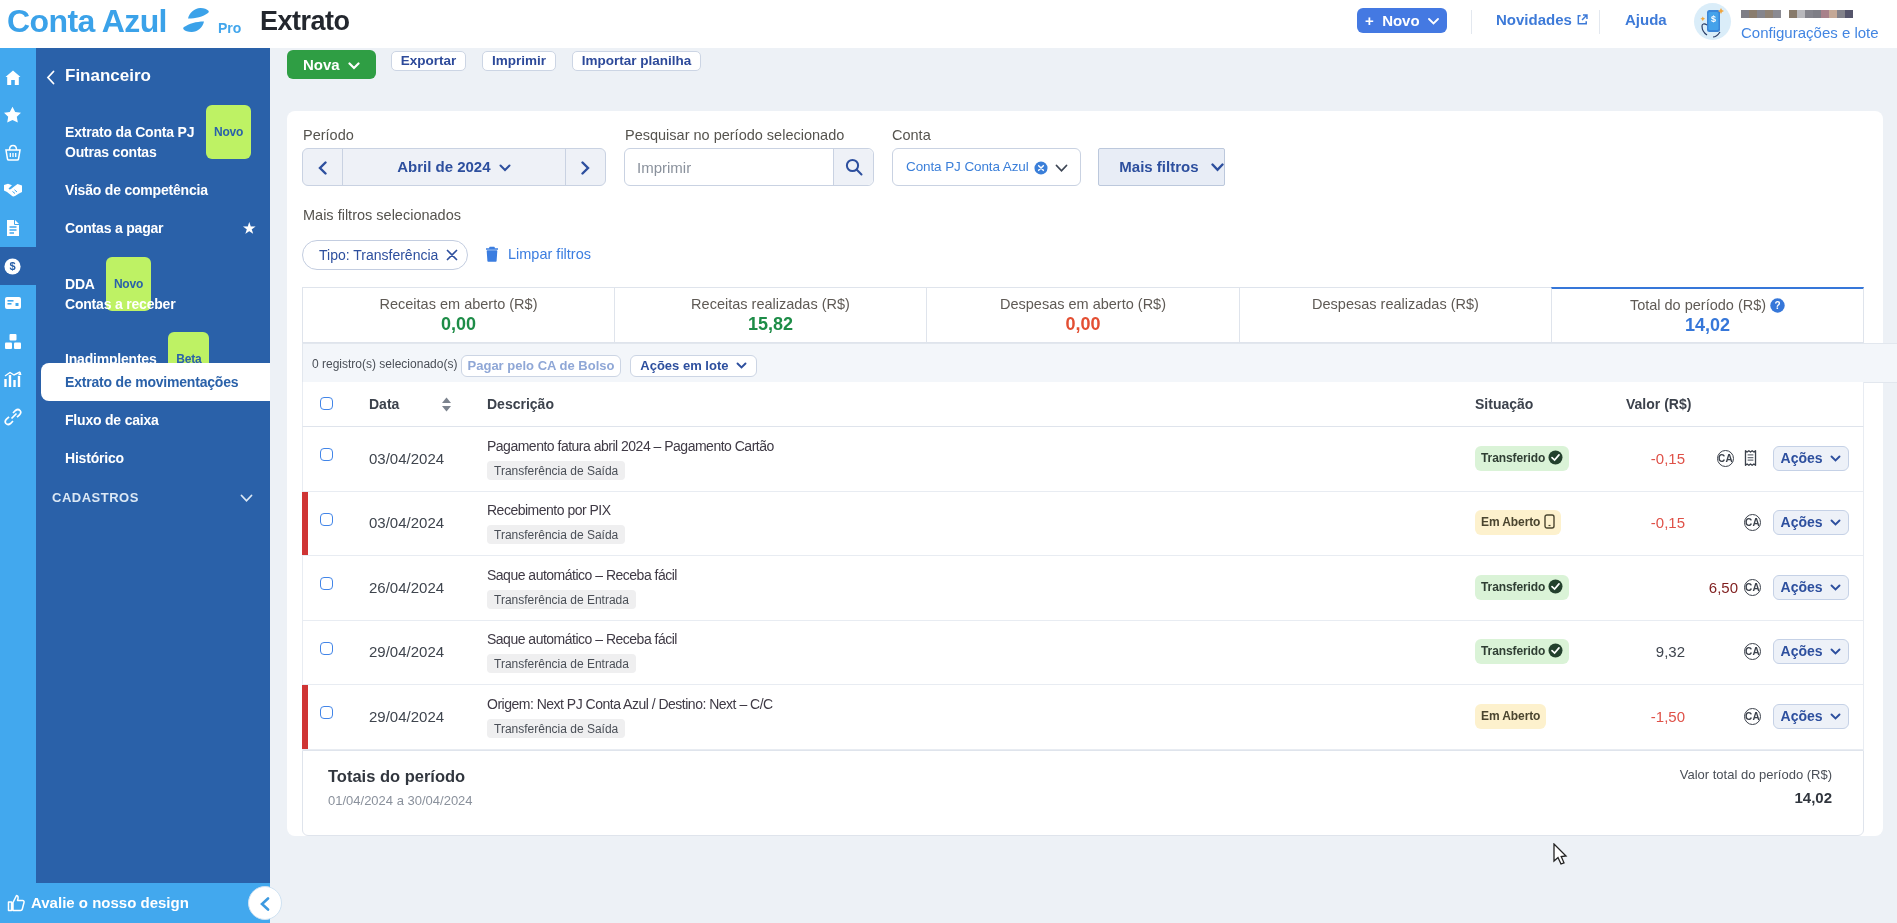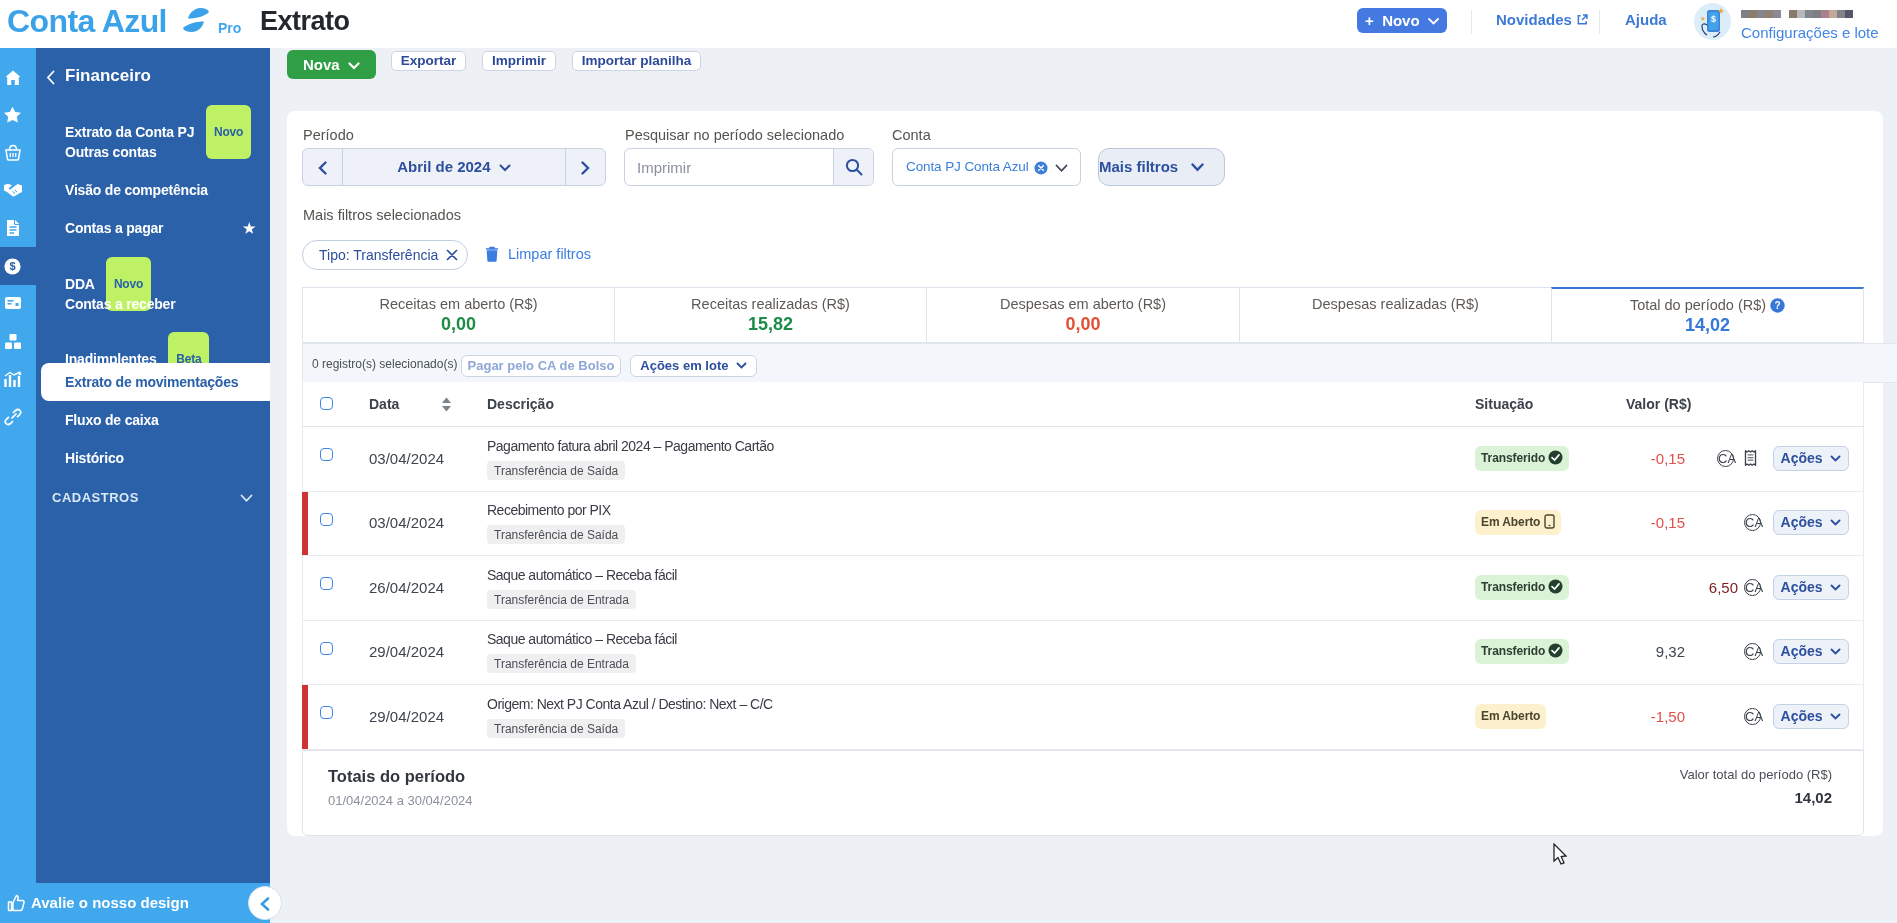--- a/index.html
+++ b/index.html
@@ -36,21 +36,21 @@
 
 #panel { position:absolute; left:287px; top:111px; width:1596px; height:725px; background:#fff; border-radius:8px; }
 .flabel { position:absolute; font-size:14.5px; color:#55534e; }
 .msel { position:absolute; left:302px; top:148px; width:304px; height:38px; background:#eef1f7; border:1px solid #c9d2e2; border-radius:6px; display:flex; }
 .msel .arr { width:39px; text-align:center; line-height:36px; color:#2d4f9e; font-weight:bold; font-size:16px; }
 .msel .mid { flex:1; border-left:1px solid #c9d2e2; border-right:1px solid #c9d2e2; text-align:center; line-height:36px; color:#2d4f9e; font-weight:bold; font-size:15px; }
 .search { position:absolute; left:624px; top:148px; width:250px; height:38px; background:#fff; border:1px solid #c9d2e2; border-radius:6px; }
 .search .mag { position:absolute; right:0; top:0; width:40px; height:36px; background:#eef1f7; border-left:1px solid #c9d2e2; border-radius:0 6px 6px 0; text-align:center; }
 .search .ph { position:absolute; left:12px; top:10px; color:#8a919c; font-size:15px; }
 .conta { position:absolute; left:892px; top:148px; width:189px; height:38px; background:#fff; border:1px solid #c9d2e2; border-radius:6px; }
-.maisf { position:absolute; left:1098px; top:148px; width:127px; height:38px; background:#e8edf6; border:1px solid #bcc8dc; border-radius:11px; color:#2d4f9e; font-weight:bold; font-size:15px; text-align:left; line-height:36px; }
+.maisf { position:absolute; left:1098px; top:148px; width:127px; height:38px; background:#e8edf6; border:1px solid #bcc8dc; border-radius:2px; color:#2d4f9e; font-weight:bold; font-size:15px; text-align:right; line-height:36px; }
 .chip { position:absolute; left:302px; top:240px; width:166px; height:30px; border:1px solid #c3cde0; border-radius:15px; background:#fff; color:#2d4f9e; font-size:14px; line-height:28px; padding-left:16px; }
 
 
 .card { position:absolute; top:287px; height:56px; background:#fff; border:1px solid #dfe4ec; border-right:none; text-align:center; }
 .card .lb { margin-top:8px; font-size:14.5px; color:#5f5a55; }
 .card .vl { margin-top:2px; font-size:18px; font-weight:bold; }
 
 
 #toolbar { position:absolute; left:302px; top:343px; width:1710px; height:40px; background:#f3f6fa; border:1px solid #e2e7ee; }
 #thead { position:absolute; left:302px; top:382px; width:1562px; height:45px; background:#fff; border-left:1px solid #e8ecf2; border-right:1px solid #e8ecf2; border-bottom:1px solid #dfe4ec; }
@@ -59,21 +59,21 @@
 .cb { position:absolute; left:17px; width:13px; height:13px; border:1.5px solid #4285e8; border-radius:4px; background:#fff; }
 .date { position:absolute; left:66px; font-size:15px; color:#3f454e; }
 .dtitle { position:absolute; left:184px; font-size:14px; color:#3f3a45; letter-spacing:-0.5px; }
 .dpill { position:absolute; left:184px; background:#efeff0; border-radius:4px; font-size:12px; color:#4a4f57; padding:2.5px 7px; }
 .redbar { position:absolute; left:-1px; top:0; width:6px; height:100%; background:#cf3434; }
 .status { position:absolute; border-radius:6px; font-size:12px; font-weight:bold; height:25px; line-height:25px; padding:0 6px; letter-spacing:-0.1px; }
 .st-g { background:#daf3d7; color:#2f3e33; }
 .st-y { background:#fdf1cd; color:#4a452f; }
 .val { position:absolute; font-size:15px; text-align:right; width:80px; }
 .acoes { position:absolute; left:1470px; width:76px; height:25px; background:#edf1f8; border:1px solid #c5d1e6; border-radius:6px; color:#2d4f9e; font-weight:bold; font-size:14px; text-align:center; line-height:23px; }
-.caic { position:absolute; width:17px; height:17px; border:1.3px solid #3c424c; border-radius:50%; font-size:13px; text-align:center; line-height:15px; color:#3c424c; font-weight:normal; letter-spacing:0.2px; }
+.caic { position:absolute; width:17px; height:17px; border:1.3px solid #3c424c; border-radius:50%; font-size:10px; text-align:center; line-height:15px; color:#3c424c; font-weight:bold; letter-spacing:0.2px; }
 #tfoot { position:absolute; left:302px; top:750px; width:1562px; height:86px; background:#fff; border:1px solid #dfe4ec; border-radius:0 0 6px 6px; }
 </style>
 </head>
 <body>
 
 <div id="header">
   <span class="logo-text">Conta Azul</span>
   <svg class="abs" style="left:183px; top:7px;" width="26" height="26" viewBox="0 0 26 26">
     <path d="M5,11.6 C6.3,5.6 11.5,1.3 17.2,1 C20.8,0.9 23.9,2 25.5,3.8 C26,4.5 25.8,5.4 25,5.9 C20,9.6 12,11.7 5,11.6 Z" fill="#3ba2e9"></path>
     <path d="M21,14.4 C19.7,20.4 14.5,24.7 8.8,25 C5.2,25.1 2.1,24 0.5,22.2 C0,21.5 0.2,20.6 1,20.1 C6,16.4 14,14.3 21,14.4 Z" fill="#3ba2e9"></path>

